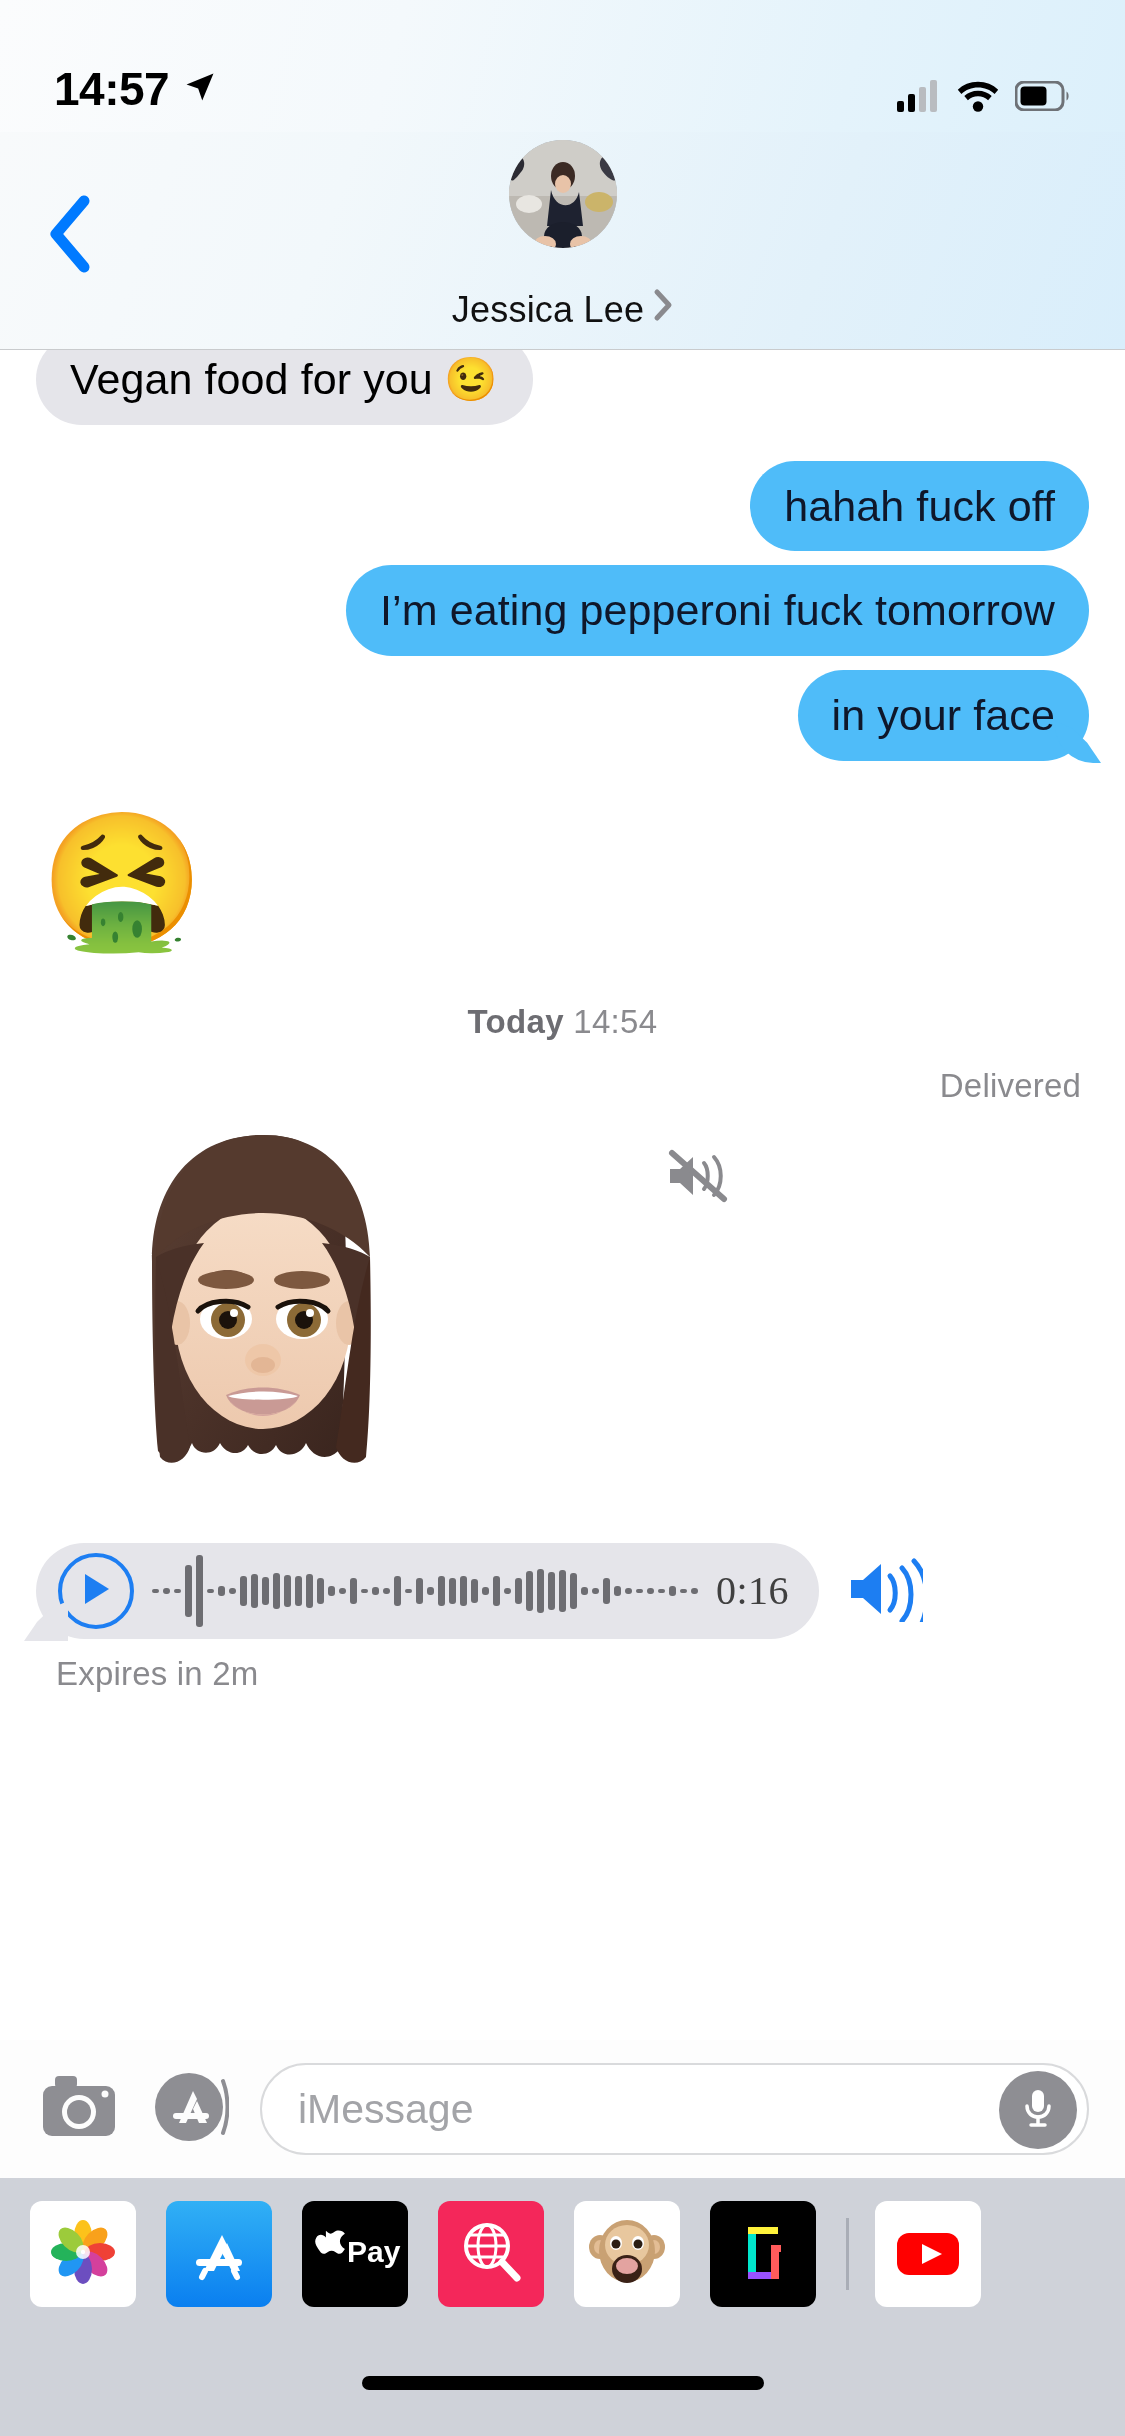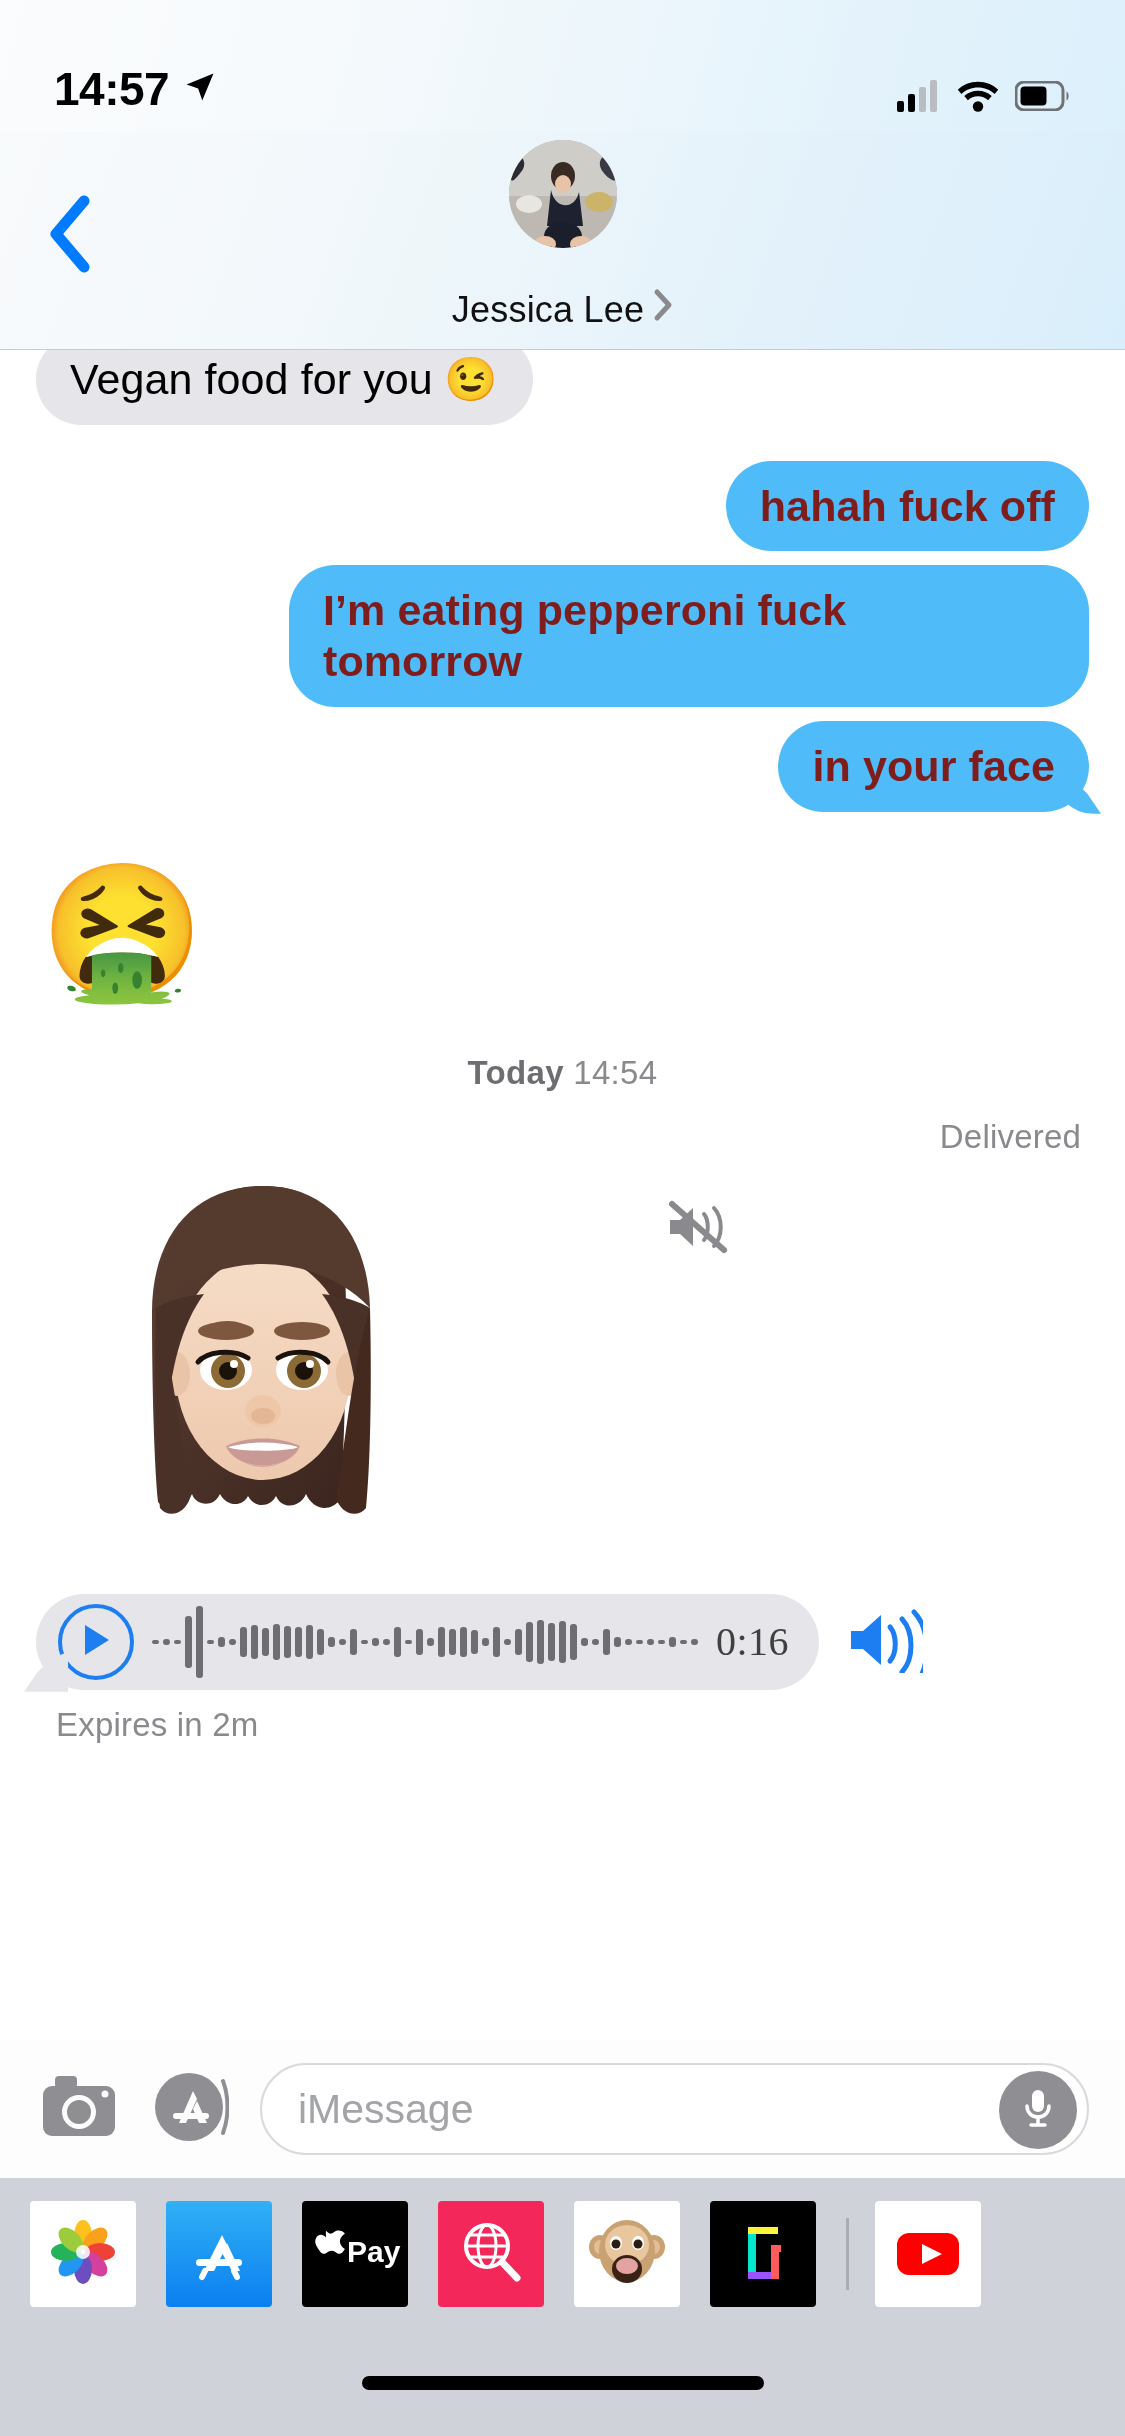--- a/index.html
+++ b/index.html
@@ -53,21 +53,21 @@
   .row{ display:flex; padding:0 36px; margin-bottom:14px; }
   .row.left{ justify-content:flex-start; }
   .row.right{ justify-content:flex-end; }
 
   .bubble{
     position:relative; max-width:800px; padding:20px 34px;
     border-radius:46px; font-size:43px; line-height:1.18; letter-spacing:.1px;
     word-wrap:break-word;
   }
   .bubble.gray{ background:#e5e5ea; color:#000;text-align:center; }
-  .bubble.blue{ background:#4fbcf9; color:#7f1d1d;font-weight:bold; }
+  .bubble.blue{ background:#4fbcf9; color:#0f172a; }
   .bubble.blue.tail::after{
     content:""; position:absolute; right:-12px; bottom:-2px;
     width:46px; height:42px; background:#4fbcf9;
     border-bottom-left-radius:38px;
     clip-path:polygon(100% 100%, 0% 100%, 0% 0%, 38% 18%, 70% 52%);
   }
 
   .bigemoji{ font-size:132px; line-height:1; padding:18px 0 8px 0; }
   .row.emoji{ padding-left:40px; margin-top:36px; margin-bottom:48px; }
 
@@ -137,21 +137,21 @@
     display:flex; align-items:center; justify-content:center; cursor:pointer;
   }
 
   
   .appdrawer{
     position:absolute; left:0; top:2178px; width:1125px; height:152px;
     background:#cfd2d9; display:flex; align-items:center;
     padding:0 30px; gap:0; z-index:5;
   }
   .appicon{
-    width:106px; height:106px; border-radius:4px; flex:none;
+    width:106px; height:106px; border-radius:12px; flex:none;
     display:flex; align-items:center; justify-content:center;
     overflow:hidden; margin-right:30px; cursor:pointer;
   }
   .app-divider{ width:3px; height:72px; background:#a9adb6; margin-right:26px; flex:none; }
 
   
   .homebar{
     position:absolute; left:0; top:2330px; width:1125px; height:106px;
     background:#cfd2d9; display:flex; align-items:center; justify-content:center; z-index:5;
   }

